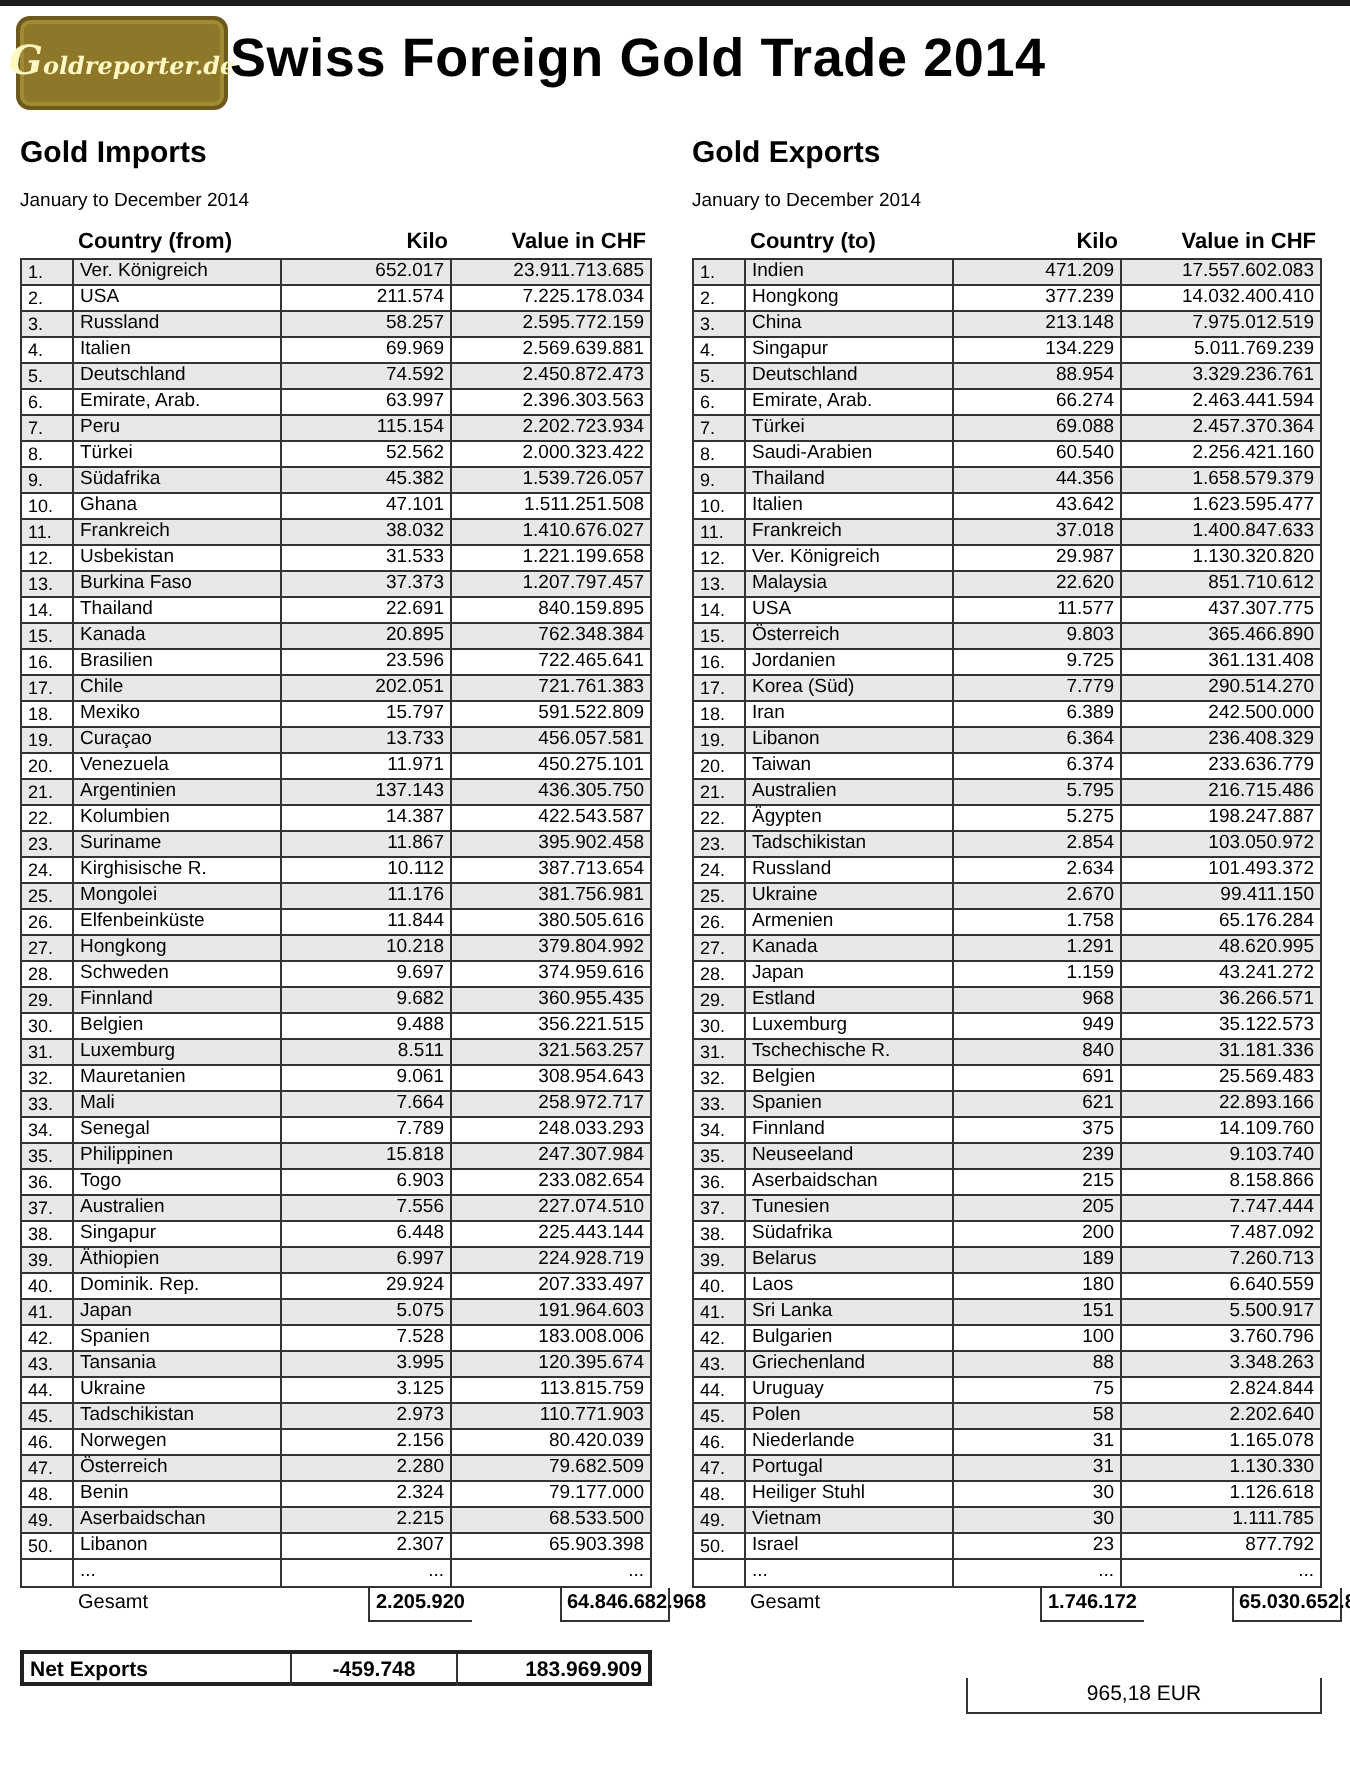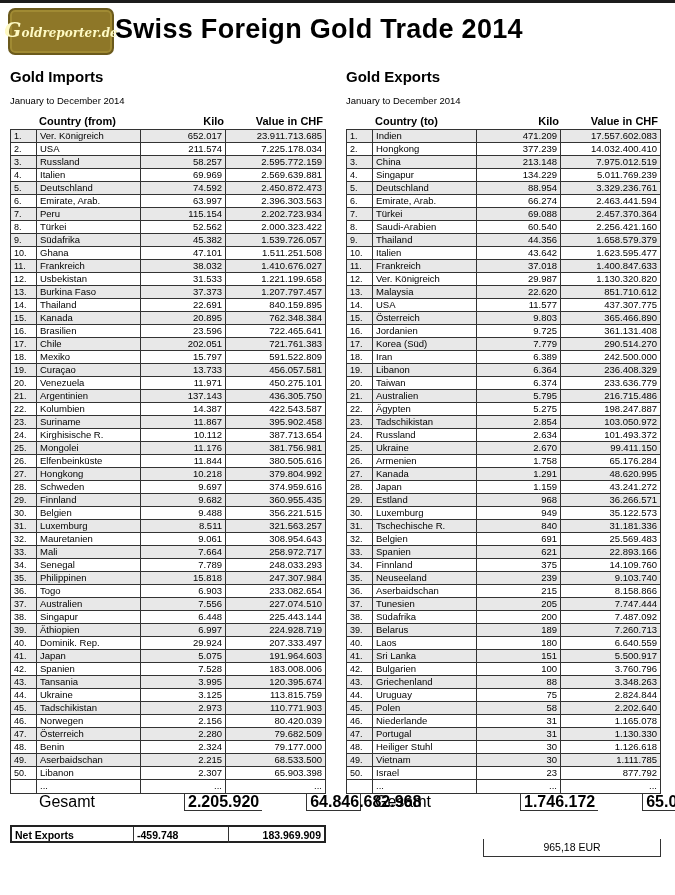--- a/index.html
+++ b/index.html
@@ -37,31 +37,31 @@
        line-height:12px; font-size:9.5px; border-bottom:1px solid #333; background:#fff; }
   .r:last-child { border-bottom:none; }
   .r.stripe { background:#e8e8e8; }
   .c { padding:0 3px; white-space:nowrap; overflow:hidden; }
   .c.rank    { border-right:1px solid #333; font-size:9px; }
   .c.country { border-right:1px solid #333; }
   .c.kilo    { border-right:1px solid #333; text-align:right; }
   .c.value   { text-align:right; }
 
   .total-row { display:grid; grid-template-columns:26px 104px 1fr 99px; height:16px;
-               line-height:14px; font-size:16px; }
+               line-height:14px; font-size:10px; }
   .total-row .lbl { grid-column:2; padding:1px 3px; }
   .total-row .tk, .total-row .tv { font-weight:bold; text-align:right; padding:1px 3px;
                border:1px solid #333; border-top:none;margin-left:44px; }
   .total-row .tk { border-right:none; }
 
   .netbox { margin-top:15px; display:grid; grid-template-columns:121px 96px 1fr;
             border:2px solid #222; font-weight:bold; font-size:10.5px; height:18px; line-height:14px; }
   .netbox .nc { padding:1px 3px; }
   .netbox .nl { }
-  .netbox .nk { border-left:1px solid #333; border-right:1px solid #333; text-align:left; }
+  .netbox .nk { border-left:1px solid #333; border-right:1px solid #333; text-align:center;margin-left:12px; }
   .netbox .nv { text-align:right; }
 
   .vpbox { margin-top:12px; font-size:10.5px; }
   .vp-row { display:grid; grid-template-columns:137px 1fr; height:17px; line-height:15px; }
   .vp-row .vl { font-weight:bold; padding:1px 4px; border:2px solid #222; border-bottom:none; }
   .vp-row.second .vl { border-bottom:2px solid #222; }
   .vp-row .vv { text-align:center; padding:1px 3px; border:2px solid #222; border-bottom:none; border-left:1px solid #333; }
   .vp-row.second .vv { border-bottom:1px solid #333; }
   .vp-row.blank .vl { border:none; }
   .vp-row.blank .vv { border:1px solid #333; border-top:none; }

